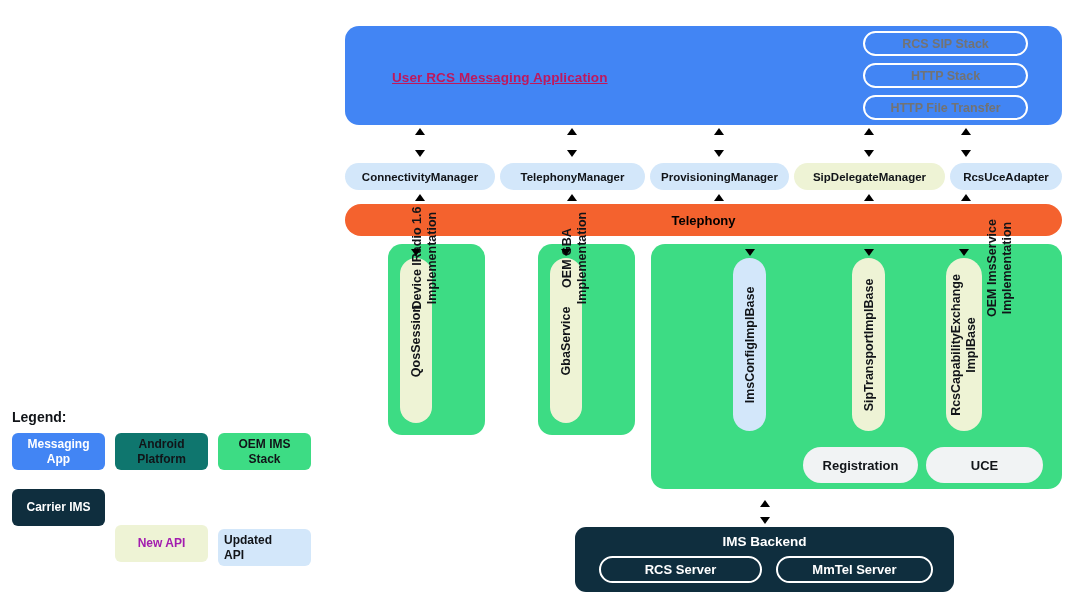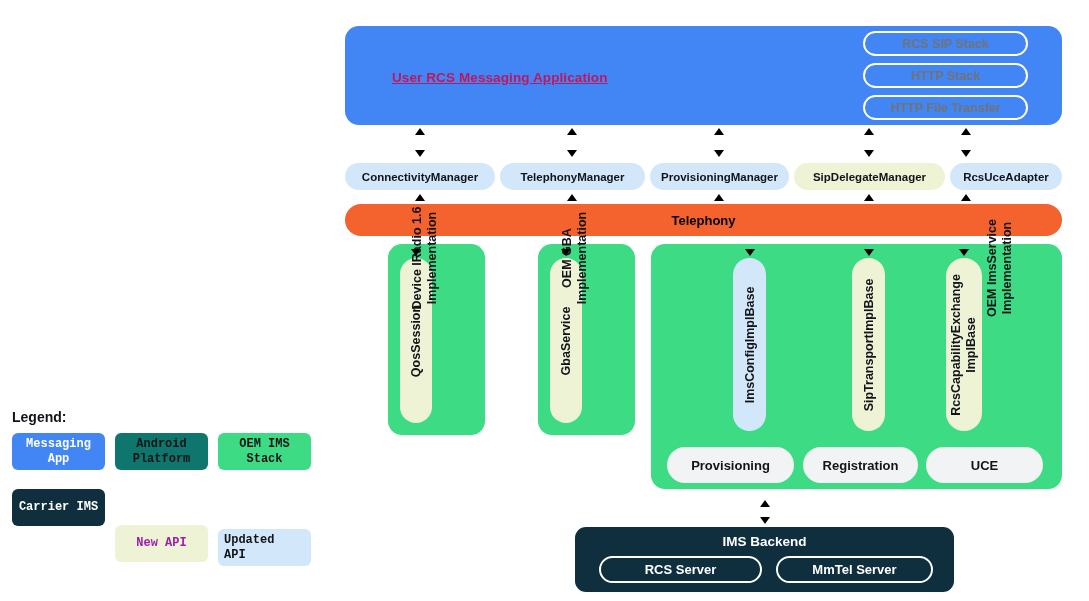--- a/index.html
+++ b/index.html
@@ -167,21 +167,20 @@
     font-weight: bold;
     color: #111418;
   }
   .legend-box {
     width: 93px; height: 37px;
     border-radius: 6px;
     font-size: 12px;
     font-weight: bold;
     line-height: 1.22;
     padding: 0 6px;
-    font-family: Liberation Mono, monospace;
   }
 
   
   .arrow {
     position: absolute;
     width: 0; height: 0;
     border-left: 5px solid transparent;
     border-right: 5px solid transparent;
   }
   .arrow-up   { border-bottom: 7px solid #000000; }
@@ -260,21 +259,20 @@
   </div>
 
   <div class="oem-label two-line" style="left:1003px; top:268px; width:165px; height:36px;
        transform: rotate(-90deg) translate(-50%,-50%); transform-origin: 0 0;">OEM ImsService
 Implementation</div>
 
   <div class="arrow arrow-down" style="left:745px; top:249px;"></div>
   <div class="arrow arrow-down" style="left:864px; top:249px;"></div>
   <div class="arrow arrow-down" style="left:959px; top:249px;"></div>
 
-  <div class="abs svc-pill center" style="left:667px; width:127px;">Provisioning</div>
   <div class="abs svc-pill center" style="left:803px; width:115px;">Registration</div>
   <div class="abs svc-pill center" style="left:926px; width:117px;">UCE</div>
 
   <div class="arrow arrow-up" style="left:760px; top:500px;"></div>
   <div class="arrow arrow-down" style="left:760px; top:517px;"></div>
 
   <div class="abs ims-backend"></div>
   <div class="abs ims-title center">IMS Backend</div>
   <div class="abs srv-pill center" style="left:599px; width:163px;">RCS Server</div>
   <div class="abs srv-pill center" style="left:776px; width:157px;">MmTel Server</div>

